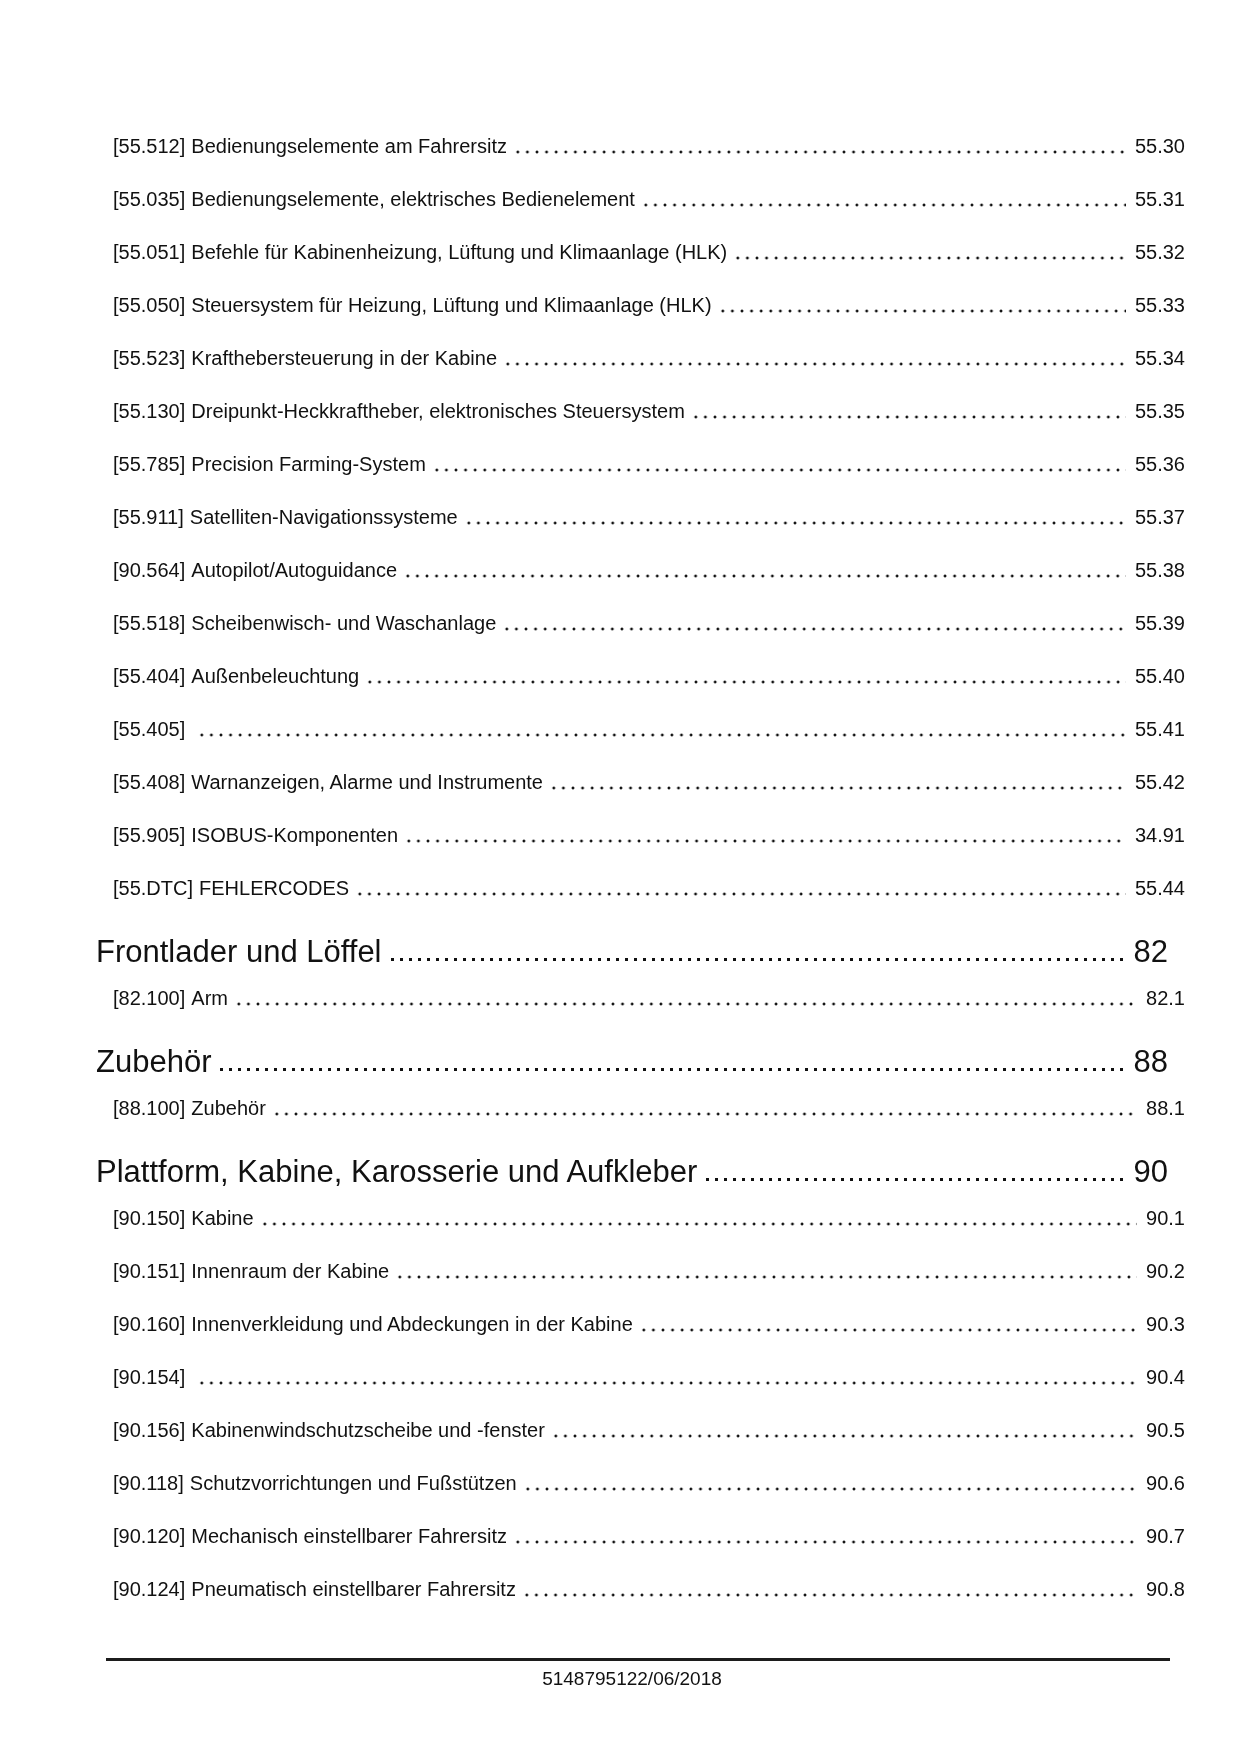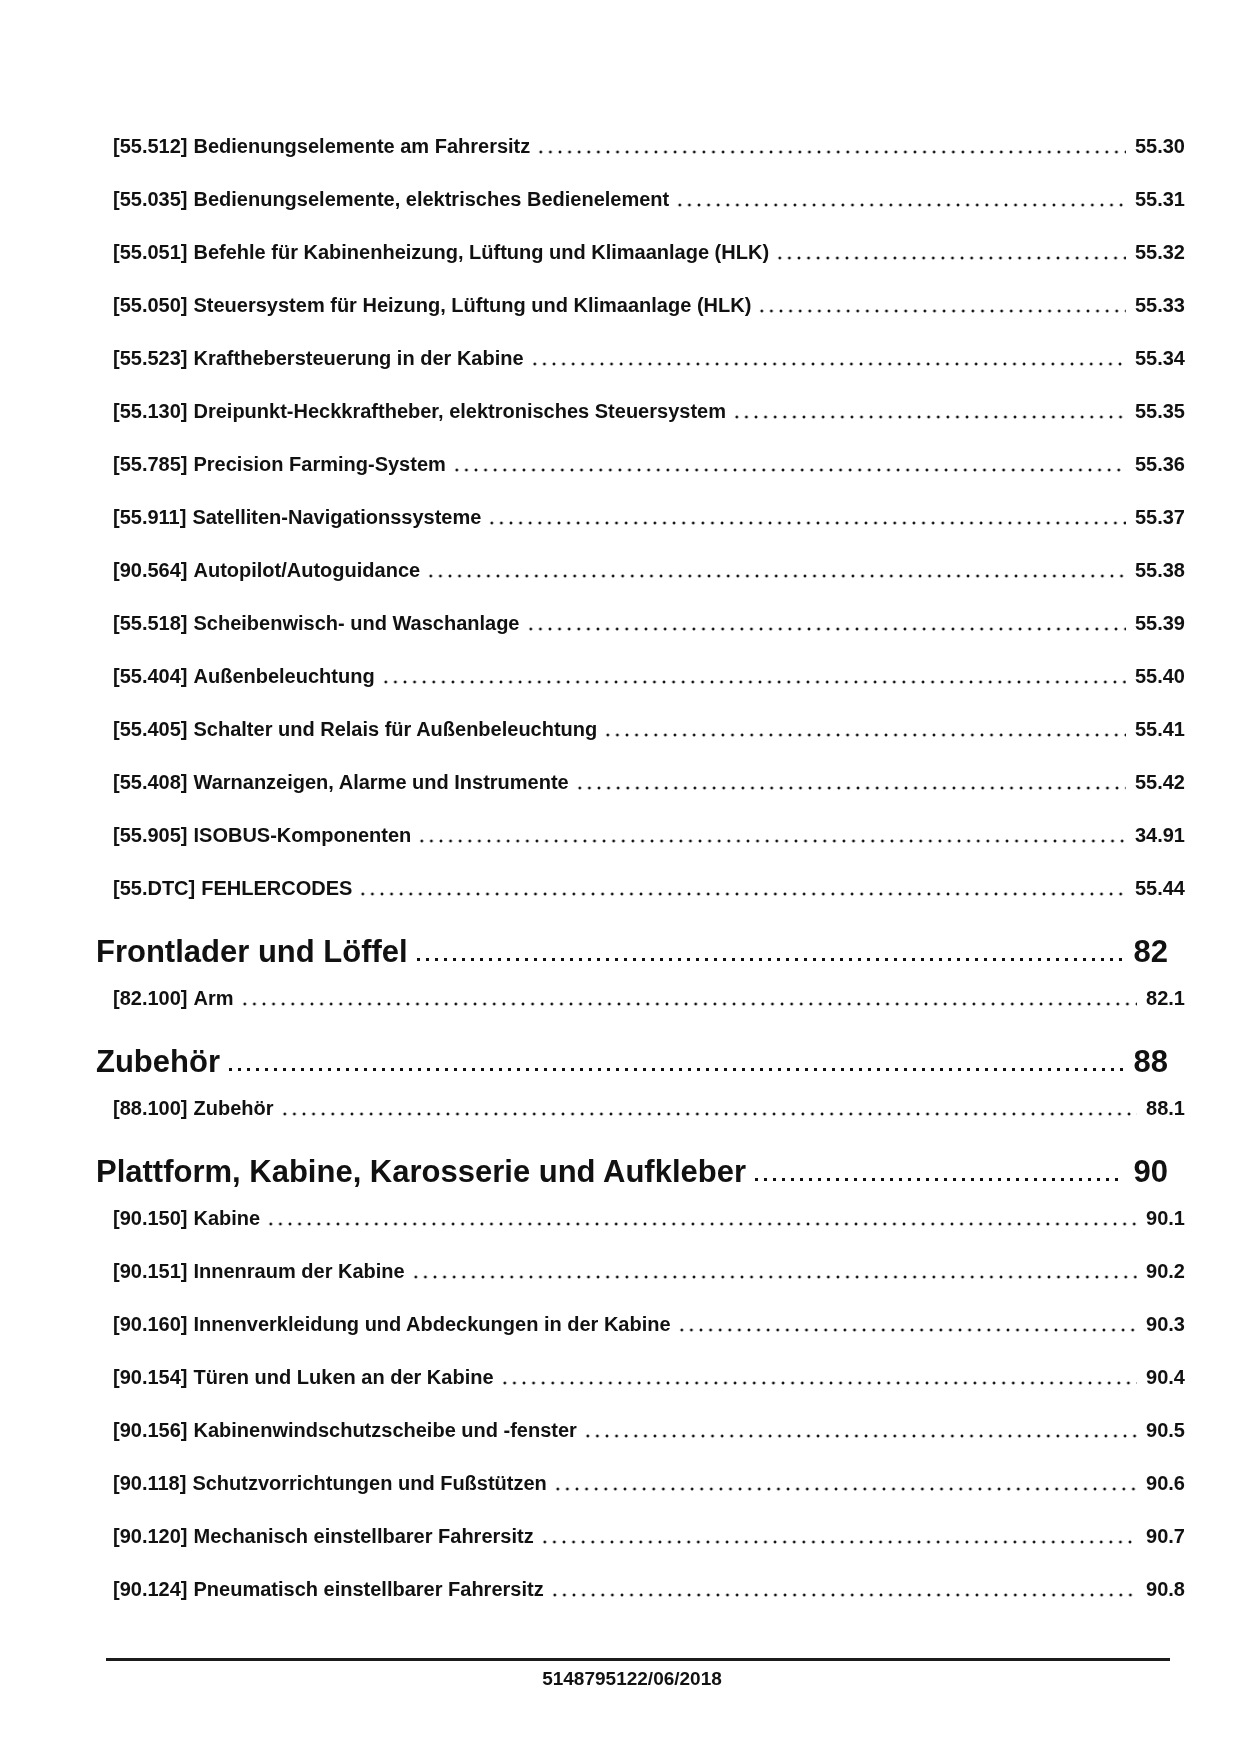--- a/index.html
+++ b/index.html
@@ -11,21 +11,20 @@
     width: 1241px;
     height: 1754px;
     font-family: "Liberation Sans", sans-serif;
     color: #111111;
     overflow: hidden;
   }
   .page {
     position: relative;
     width: 1241px;
     height: 1280px;
-    font-weight: bold;
   }
   .toc-wrap {
     position: absolute;
     left: 96px;
     top: 120px;
     width: 1072px;
   }
   .row {
     display: flex;
     align-items: flex-start;
@@ -146,21 +145,20 @@
         <span class="page-num">55.39</span>
       </div>
       <div class="row entry">
         <span class="code">[55.404]</span>
         <span class="title">Außenbeleuchtung</span>
         <span class="dots"></span>
         <span class="page-num">55.40</span>
       </div>
       <div class="row entry">
         <span class="code">[55.405]</span>
-        <span class="title">Schalter und Relais für Außenbeleuchtung</span>
         <span class="dots"></span>
         <span class="page-num">55.41</span>
       </div>
       <div class="row entry">
         <span class="code">[55.408]</span>
         <span class="title">Warnanzeigen, Alarme und Instrumente</span>
         <span class="dots"></span>
         <span class="page-num">55.42</span>
       </div>
       <div class="row entry">
@@ -215,21 +213,20 @@
         <span class="page-num">90.2</span>
       </div>
       <div class="row entry">
         <span class="code">[90.160]</span>
         <span class="title">Innenverkleidung und Abdeckungen in der Kabine</span>
         <span class="dots"></span>
         <span class="page-num">90.3</span>
       </div>
       <div class="row entry">
         <span class="code">[90.154]</span>
-        <span class="title">Türen und Luken an der Kabine</span>
         <span class="dots"></span>
         <span class="page-num">90.4</span>
       </div>
       <div class="row entry">
         <span class="code">[90.156]</span>
         <span class="title">Kabinenwindschutzscheibe und -fenster</span>
         <span class="dots"></span>
         <span class="page-num">90.5</span>
       </div>
       <div class="row entry">

